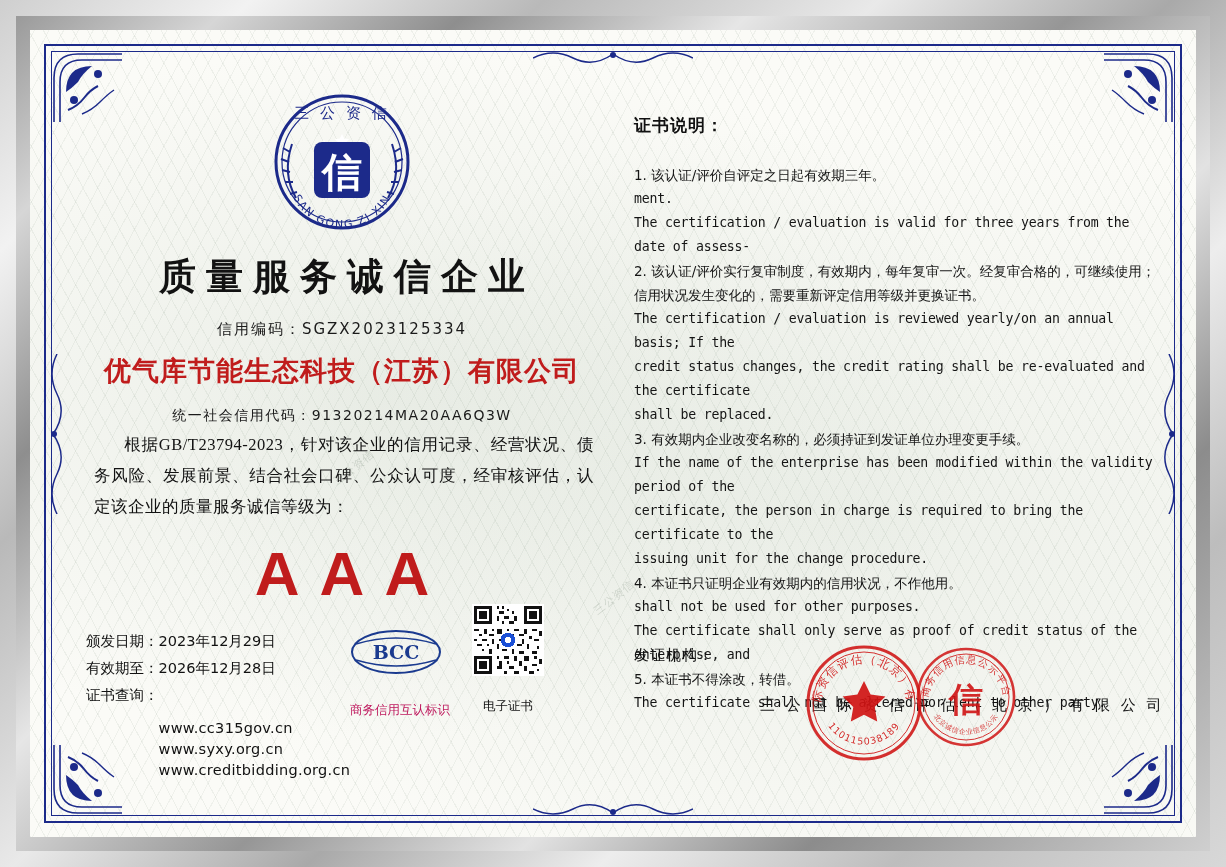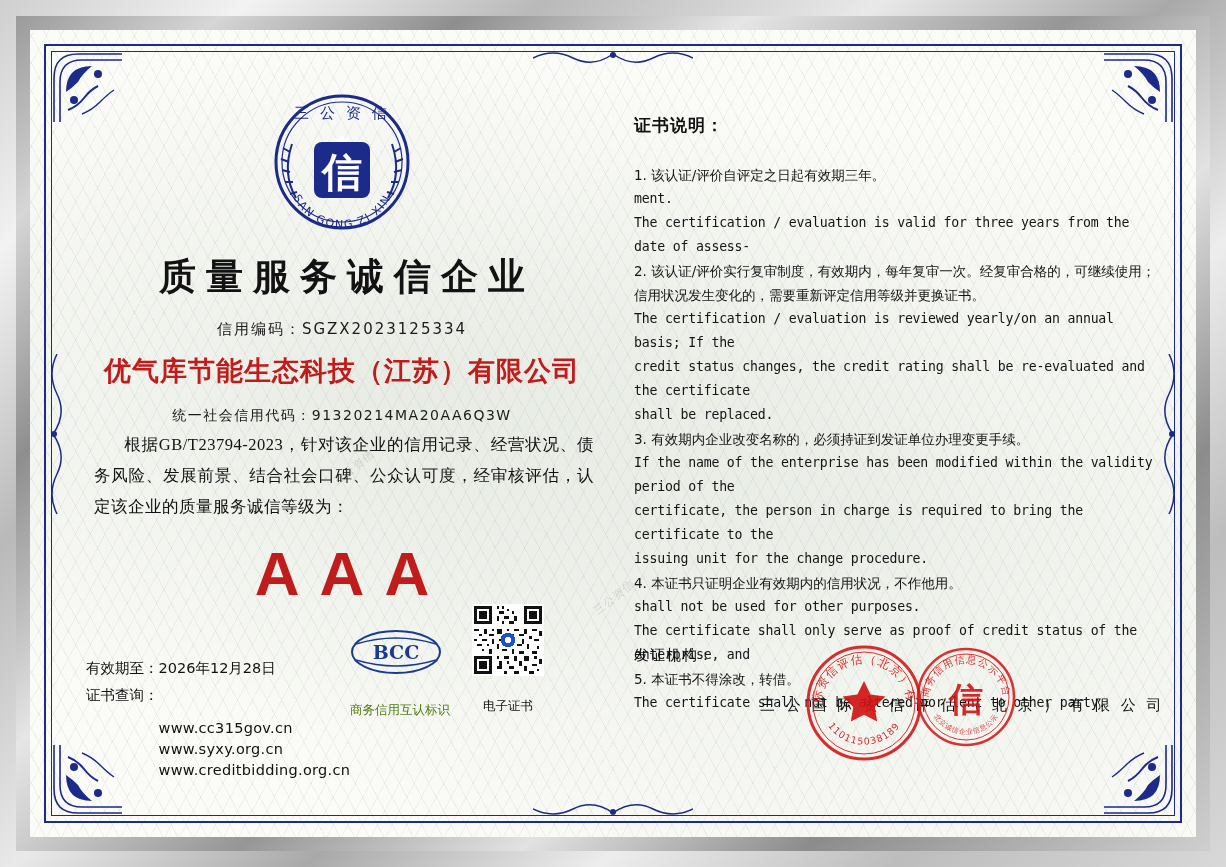--- a/index.html
+++ b/index.html
@@ -199,21 +199,21 @@
     position: absolute;
     left: 278px;
     bottom: 78px;
     width: 92px;
     text-align: center;
   }
   .bcc-logo svg { display: block; }
   .bcc-caption {
     margin-top: 26px;
     font-size: 12.5px;
-    color: #4d7c0f;
+    color: #be185d;
     white-space: nowrap;
     font-family: Liberation Mono, monospace;
   }
 
   
   .qr-wrap {
     position: absolute;
     left: 400px;
     bottom: 82px;
     text-align: center;
@@ -426,20 +426,23 @@
             <span>统一社会信用代码：</span><span>91320214MA20AA6Q3W</span>
           </div>
 
           <div class="statement">
             <span class="indent"></span><span>根据GB/T23794-2023，针对该企业的信用记录、经营状况、债务风险、发展前景、结合社会口碑、公众认可度，经审核评估，认定该企业的质量服务诚信等级为：</span>
           </div>
 
           <div class="grade">AAA</div>
 
           <div class="issue-block">
+            <div class="row">
+              <span>颁发日期：</span><span>2023年12月29日</span>
+            </div>
             <div class="row">
               <span>有效期至：</span><span>2026年12月28日</span>
             </div>
             <div class="row">
               <span class="query-label">证书查询：</span><span class="query-links">
                 <span>www.cc315gov.cn</span>
                 <span>www.syxy.org.cn</span>
                 <span>www.creditbidding.org.cn</span>
               </span>
             </div>

